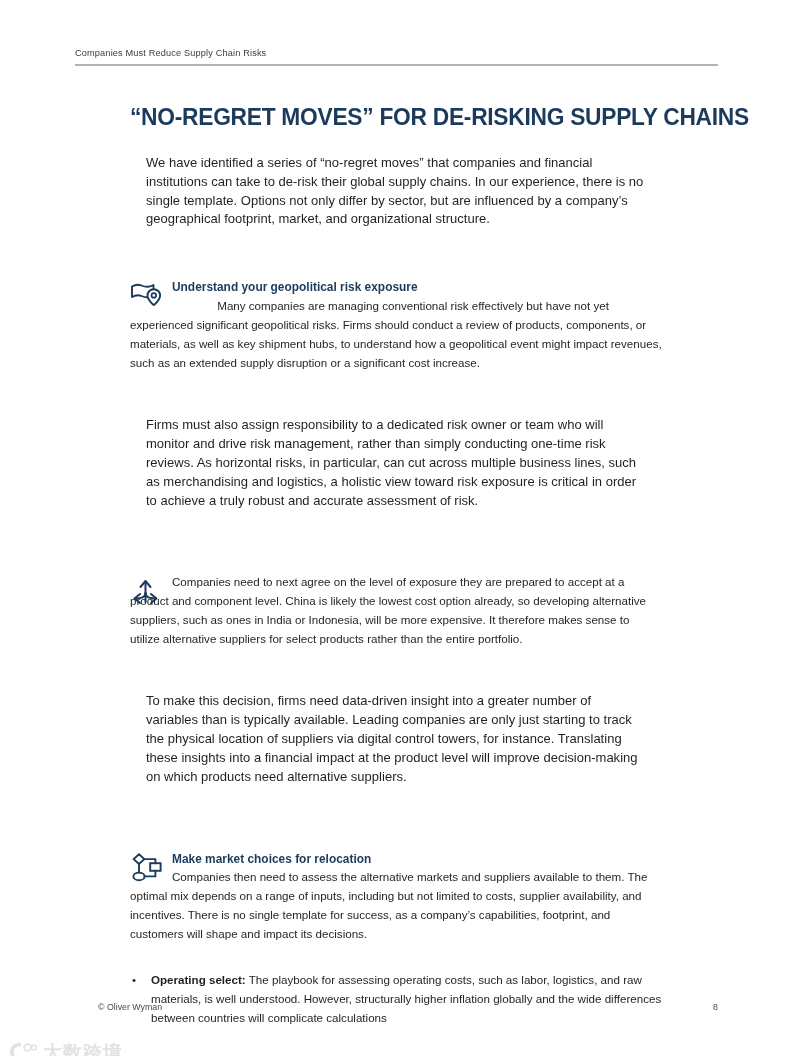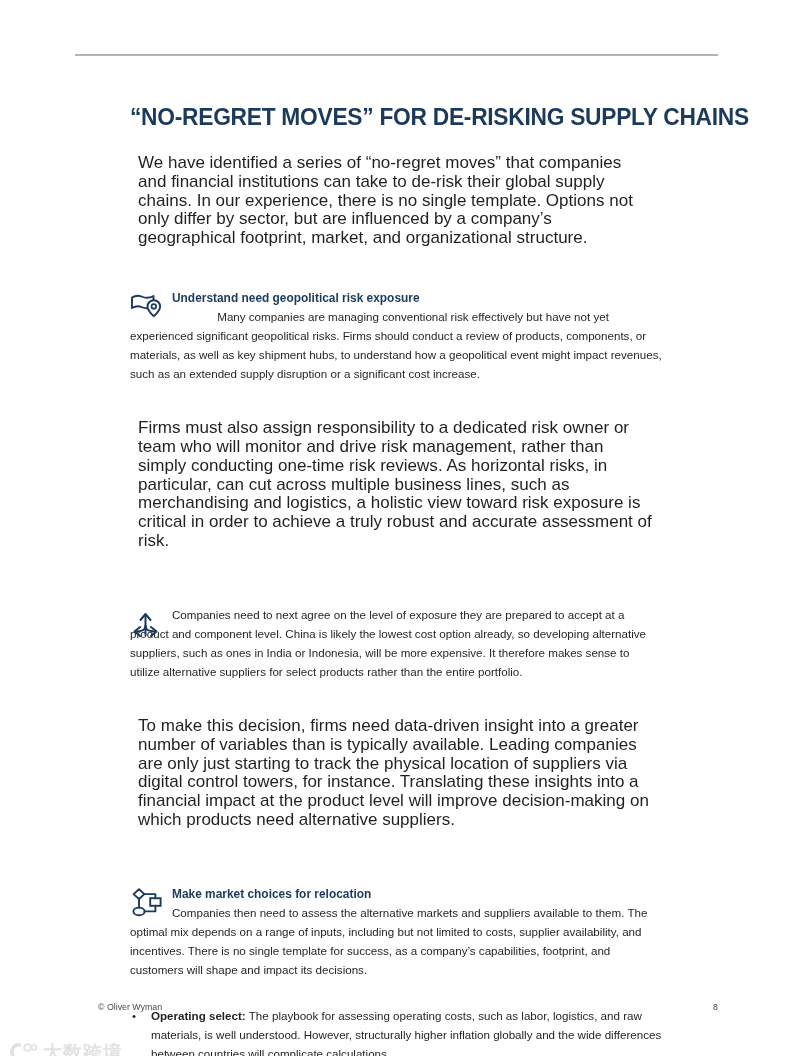--- a/index.html
+++ b/index.html
@@ -58,22 +58,22 @@
     line-height: 1.05;
     letter-spacing: -0.3px;
     color: #1b3a5c;
     transform: scaleX(0.93);
     transform-origin: left center;
     white-space: nowrap;
     margin: 0 0 24px 0;
   }
 
   p.body {
-    margin: 8px;
-    font-size: 17px;
+    margin: 16px;
+    font-size: 13px;
     line-height: 18.9px;
     color: #231f20;
     letter-spacing: 0.01px;
   }
 
   .gap-lg { height: 27px; }
   .gap-xl { height: 33px; }
 
   
   .section {
@@ -184,20 +184,21 @@
     letter-spacing: 1px;
     line-height: 1;
   }
 </style>
 </head>
 <body>
 
 <div class="page">
 
   <div class="running-header">
+    <div class="running-header-text">Companies Must Reduce Supply Chain Risks</div>
     <div class="header-rule"></div>
   </div>
 
   <div class="content">
 
     <h1 class="page-title">“NO-REGRET MOVES” FOR DE-RISKING SUPPLY CHAINS</h1>
 
     <p class="body">We have identified a series of “no-regret moves” that companies and financial institutions can take to de-risk their global supply chains. In our experience, there is no single template. Options not only differ by sector, but are influenced by a company’s geographical footprint, market, and organizational structure.</p>
 
     <div class="gap-xl"></div>
@@ -205,21 +206,21 @@
     <div class="section">
       <span class="section-icon">
         <svg viewBox="0 0 40 36" fill="none" xmlns="http://www.w3.org/2000/svg">
           <path d="M4 7.5 C4 7.5 9 4.5 13.5 6.5 C18 8.5 22 8 25.5 6 L25.5 16.5 C22 18.5 18 19 13.5 17 C9 15 4 18 4 18 Z" stroke="#1b3a5c" stroke-width="1.9" stroke-linejoin="round" stroke-linecap="round" fill="none"></path>
           <path d="M25.8 10.2 C29.3 10.2 32.1 13 32.1 16.5 C32.1 20.3 27.6 24.6 26.3 25.8 C26.0 26.05 25.6 26.05 25.3 25.8 C24.0 24.6 19.5 20.3 19.5 16.5 C19.5 13 22.3 10.2 25.8 10.2 Z" stroke="#1b3a5c" stroke-width="1.9" stroke-linejoin="round" fill="#ffffff"></path>
           <circle cx="25.8" cy="16.4" r="2.3" stroke="#1b3a5c" stroke-width="1.7" fill="none"></circle>
         </svg>
       </span>
       <div class="section-body-wrap">
         <div class="heading-line">
-          <span class="section-heading">Understand need geopolitical risk exposure</span>
+          <span class="section-heading">Understand your geopolitical risk exposure</span>
         </div>
         <div class="rest-text">
           <span class="lead-line" style="display:inline-block; width:0; height:0;"></span>
           <span style="display:inline-block; width:42px;"></span><span>Many companies are managing conventional risk effectively but have not yet experienced significant geopolitical risks. Firms should conduct a review of products, components, or materials, as well as key shipment hubs, to understand how a geopolitical event might impact revenues, such as an extended supply disruption or a significant cost increase.</span>
         </div>
       </div>
     </div>
 
     <div class="gap-lg"></div>
 

